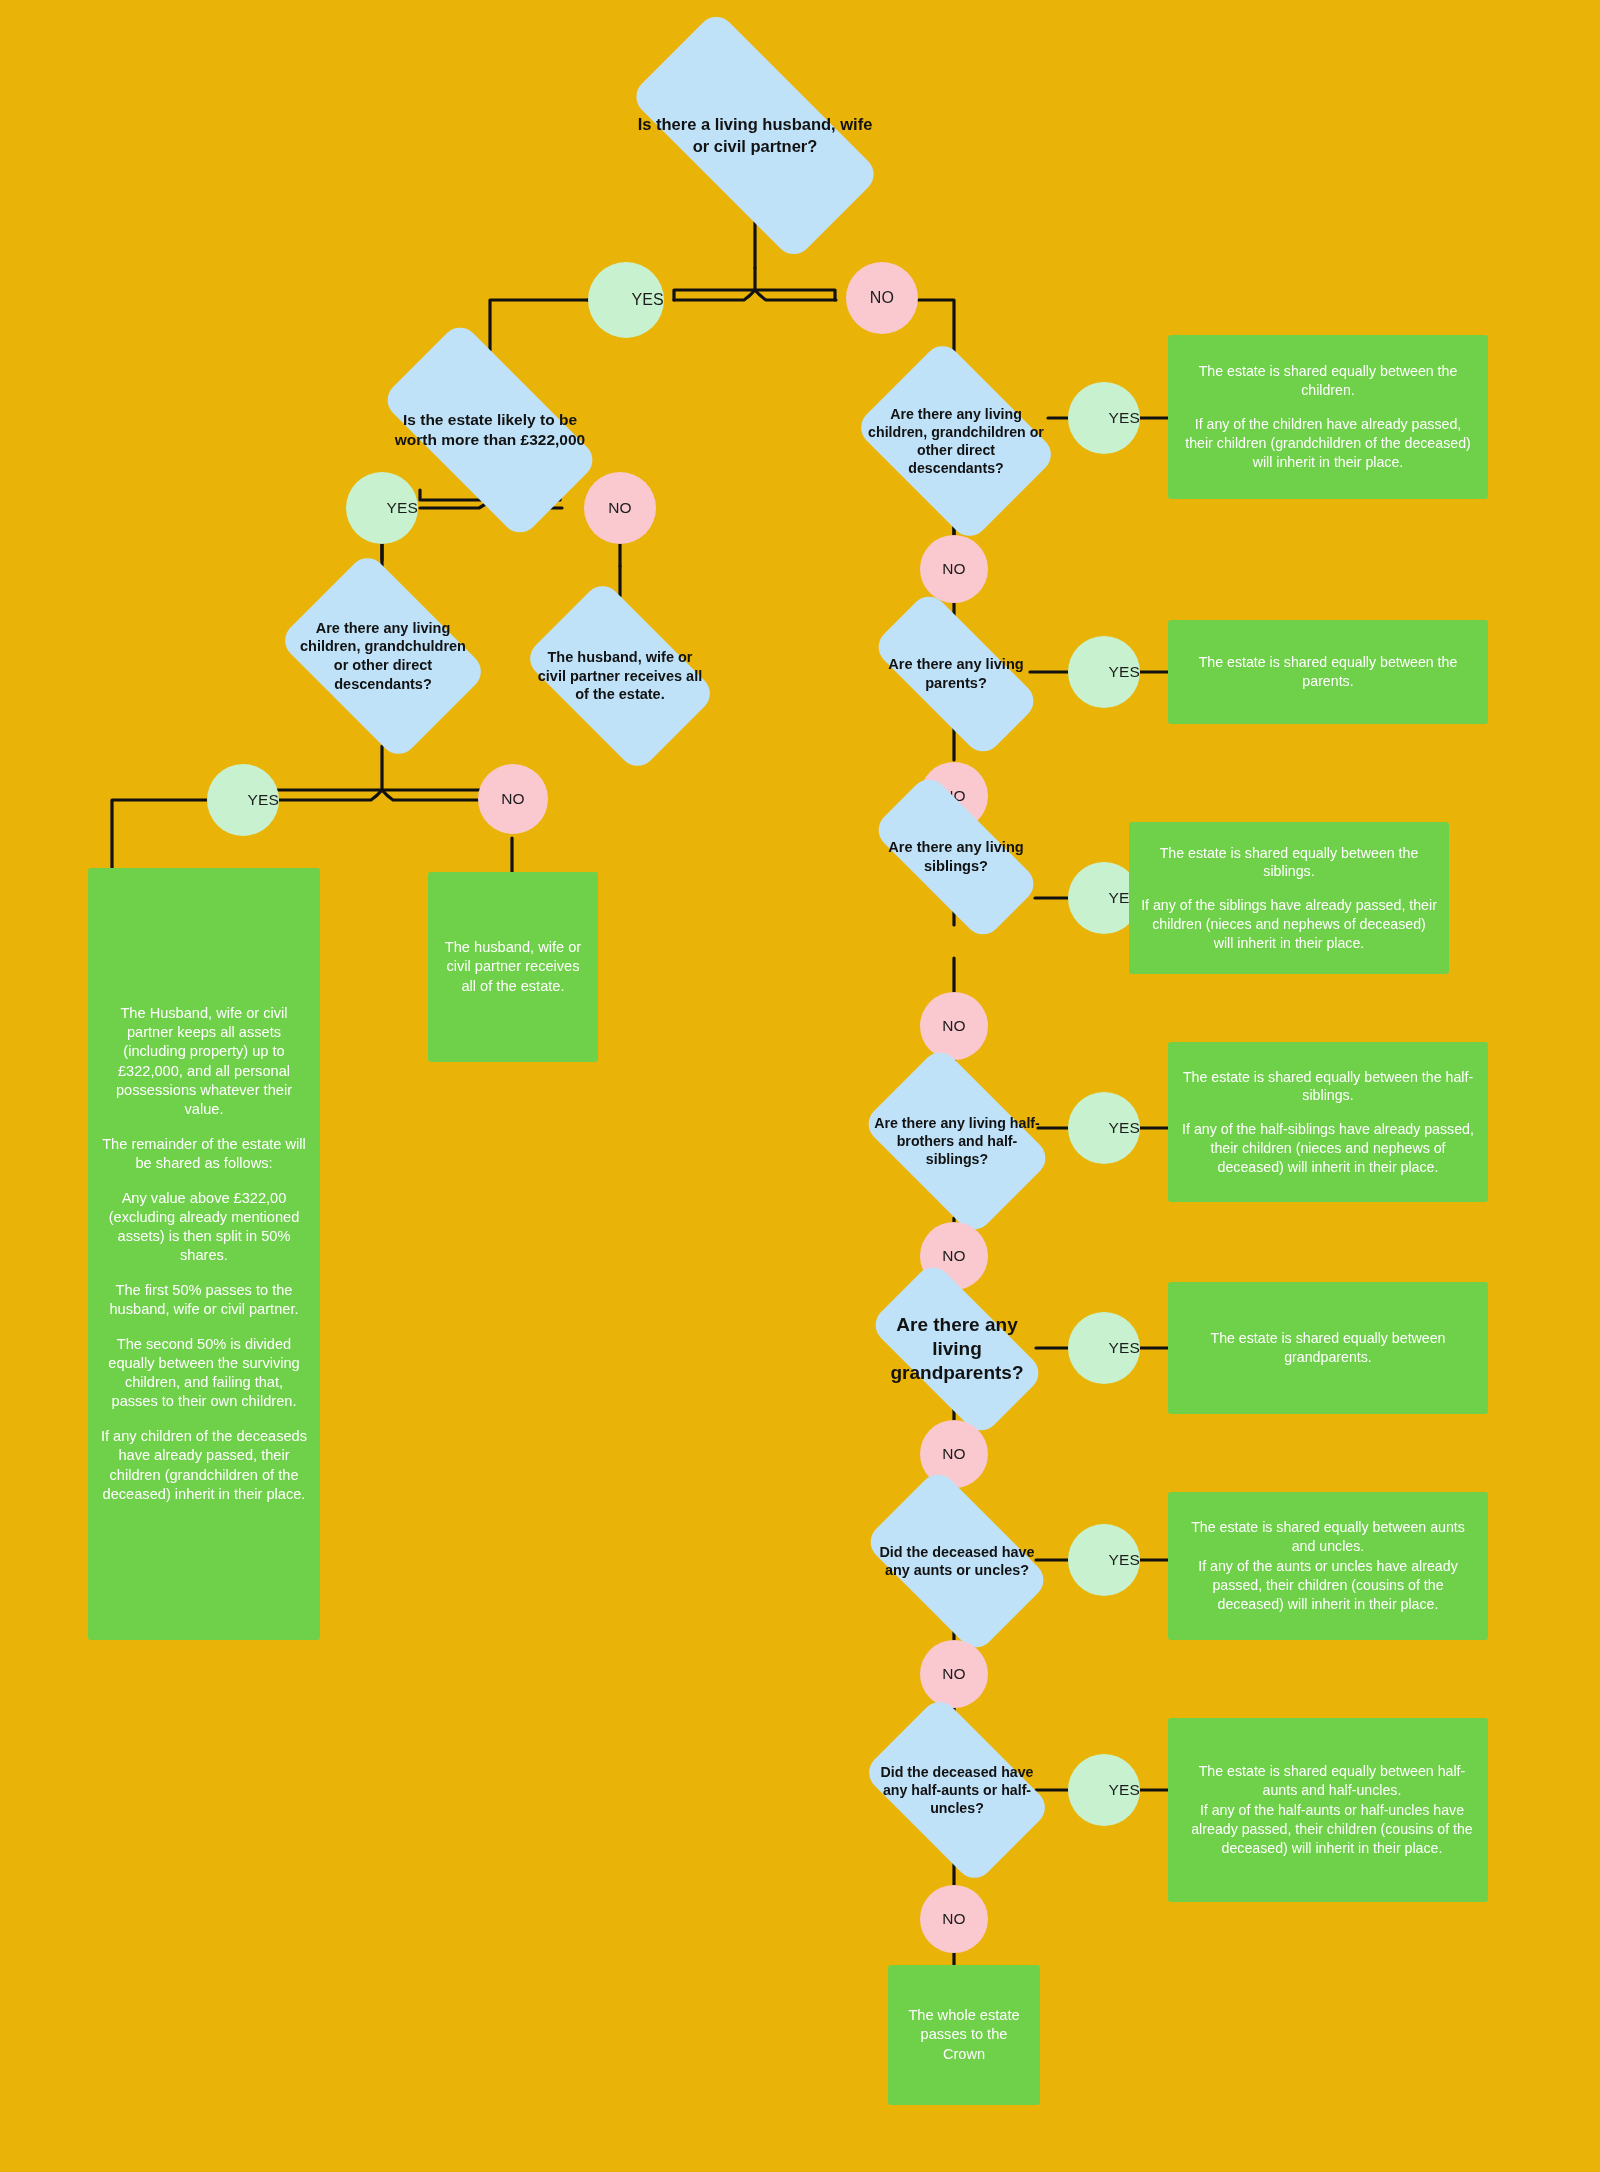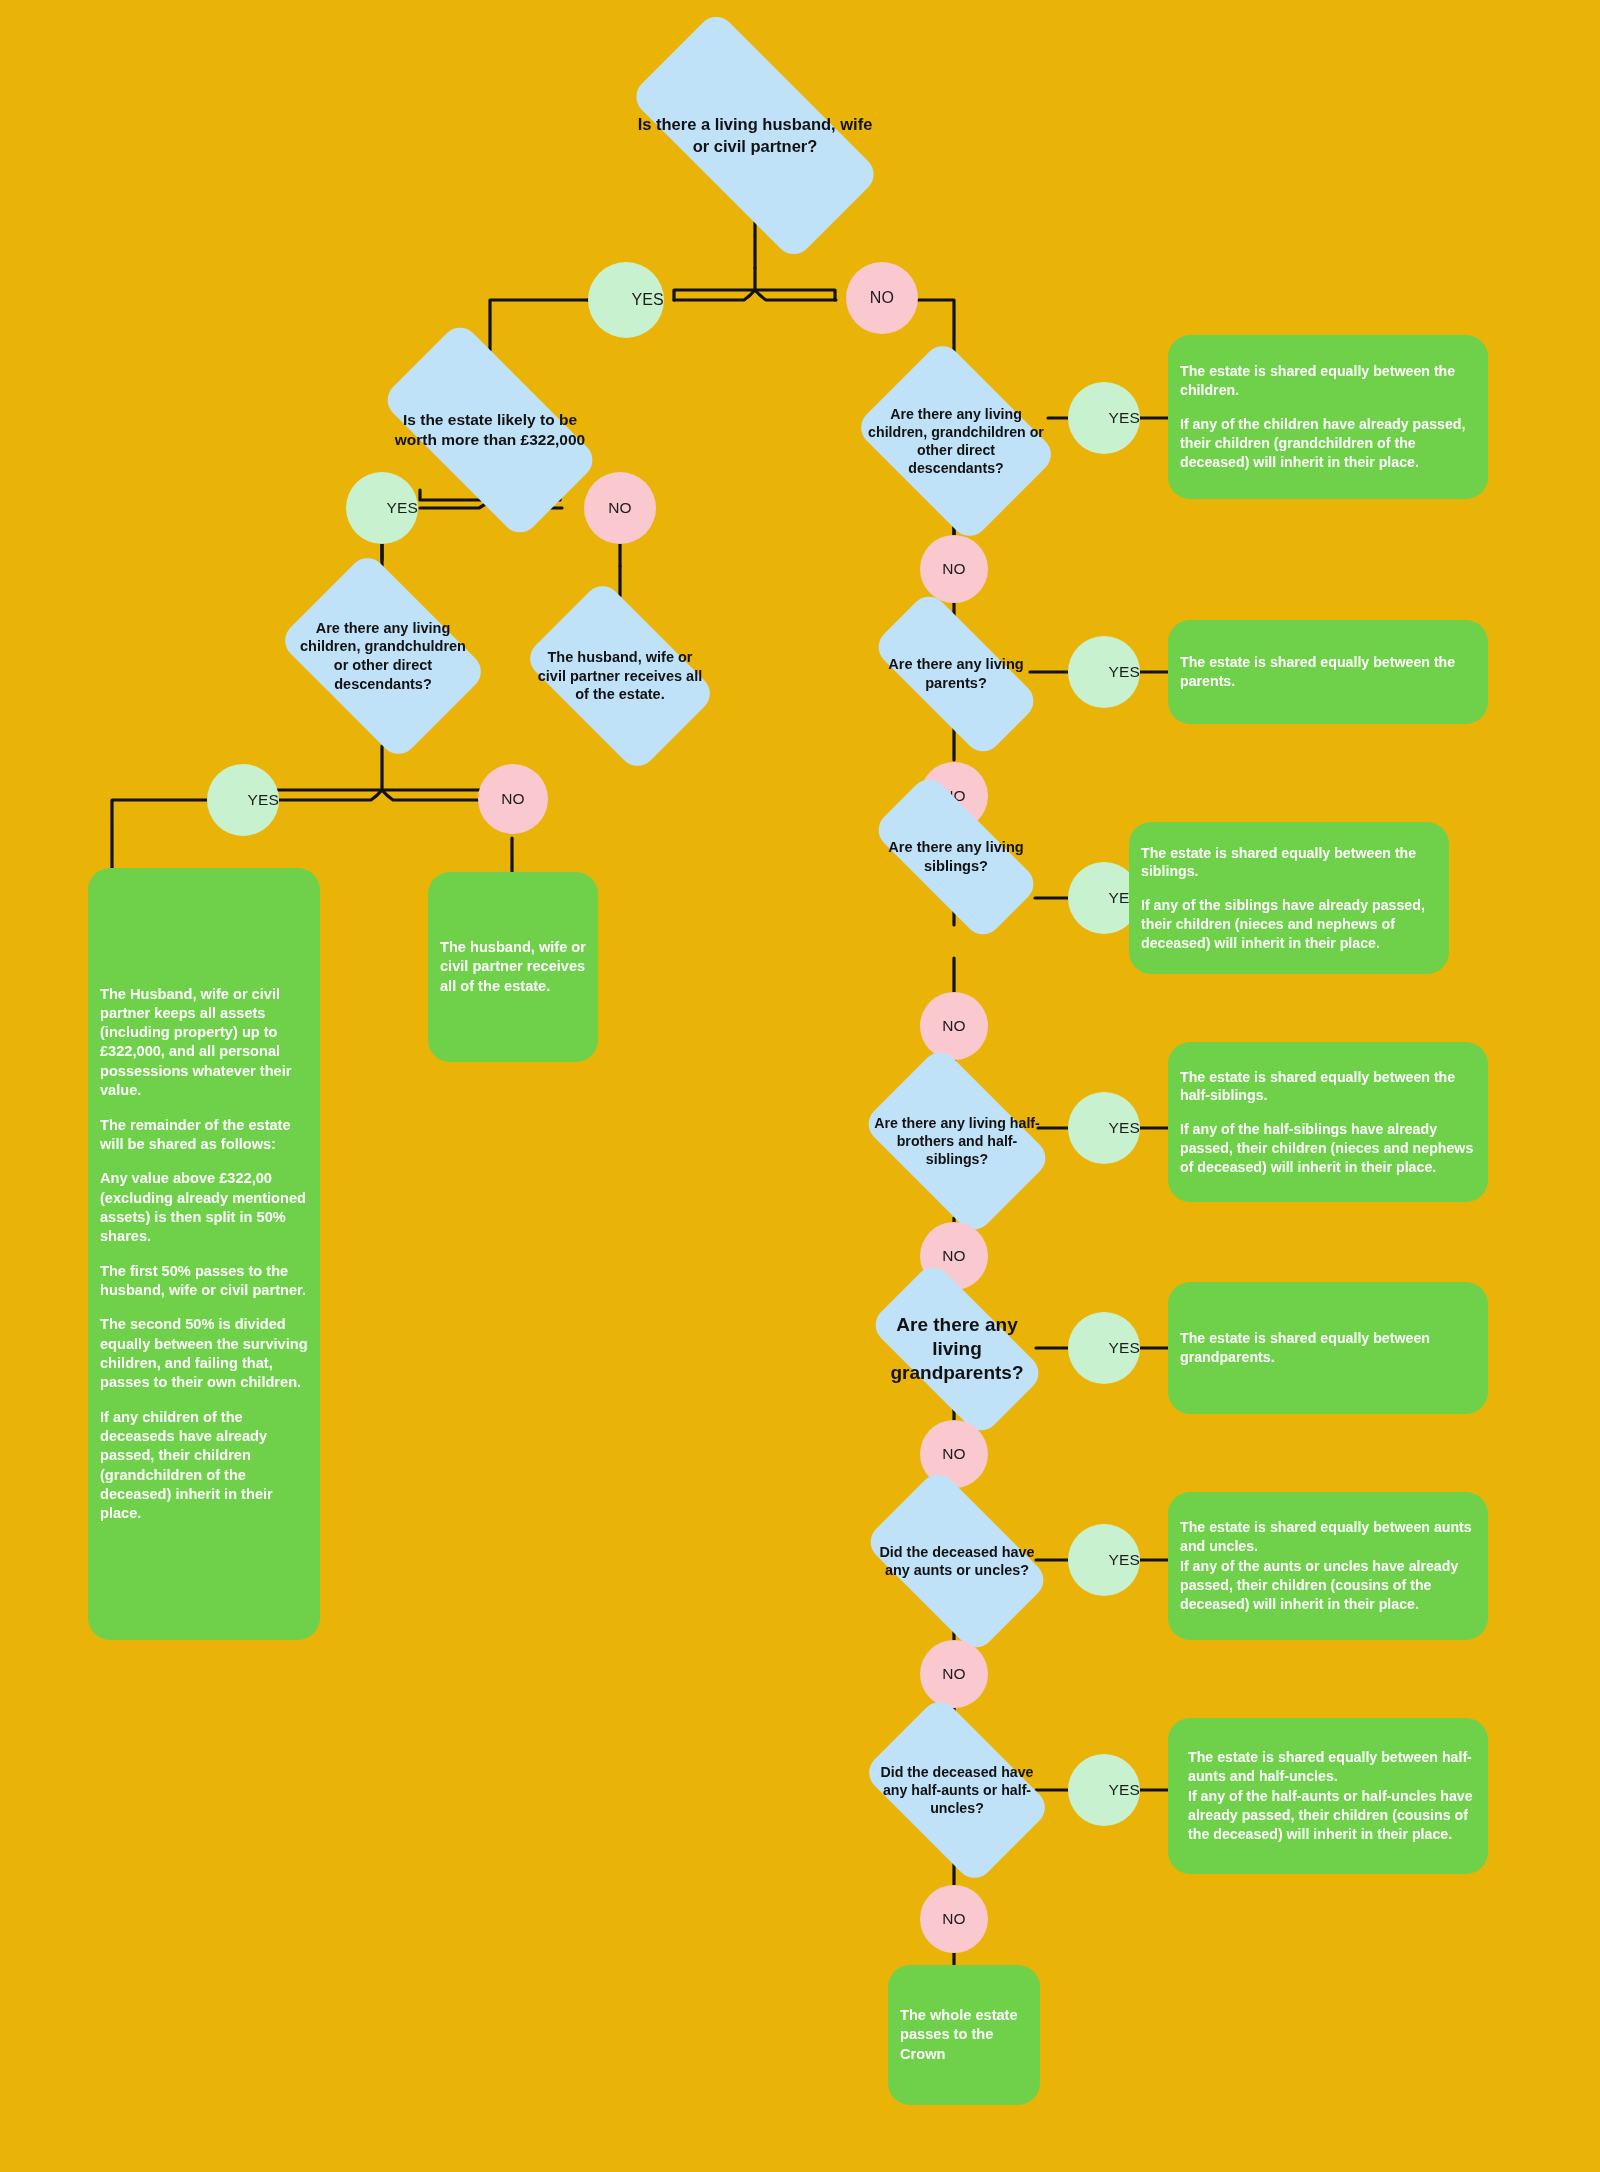--- a/index.html
+++ b/index.html
@@ -67,26 +67,26 @@
     letter-spacing: 0.2px;
   }
   .pill.yes { background: #c8f2cf; justify-content: flex-end; }
   .pill.no  { background: #fac9d0; }
 
   
   .result {
     position: absolute;
     background: #6fd14a;
     color: #ffffff;
-    border-radius: 22px;
+    border-radius: 3px;
     display: flex;
     align-items: center;
     justify-content: center;
-    text-align: left;
-    font-weight: bold;
+    text-align: center;
+    font-weight: normal;
     line-height: 1.32;
     box-sizing: border-box;
     padding: 14px 12px;
   }
   .result .rtext { width: 100%; }
   .result p { margin: 0; }
   .result p + p { margin-top: 1.05em; }
   .result.tight p + p { margin-top: 0.35em; }
 </style>
 </head>
@@ -348,21 +348,21 @@
     <span>NO</span>
   </div>
 
   <div class="node diamond" style="left:844px; top:1712px; width:226px; height:156px; font-size:14.2px;">
     <span class="dshape"></span>
     <span class="dtext">Did the deceased have any half-aunts or half-uncles?</span>
   </div>
   <div class="pill yes" style="left:1068px; top:1754px; width:72px; height:72px; font-size:15.5px;">
     <span>YES</span>
   </div>
-  <div class="result tight" style="left:1168px; top:1718px; width:320px; height:156px; font-size:14.2px;padding-left:20px;">
+  <div class="result tight" style="left:1168px; top:1718px; width:320px; height:184px; font-size:14.2px;padding-left:20px;">
     <span class="rtext">
       <p>The estate is shared equally between half-aunts and half-uncles.</p>
       <p style="margin-top:0.12em;">If any of the half-aunts or half-uncles have already passed, their children (cousins of the deceased) will inherit in their place.</p>
     </span>
   </div>
   <div class="pill no" style="left:920px; top:1885px; width:68px; height:68px; font-size:15.5px;">
     <span>NO</span>
   </div>
 
   <div class="result" style="left:888px; top:1965px; width:152px; height:140px; font-size:14.6px;">

